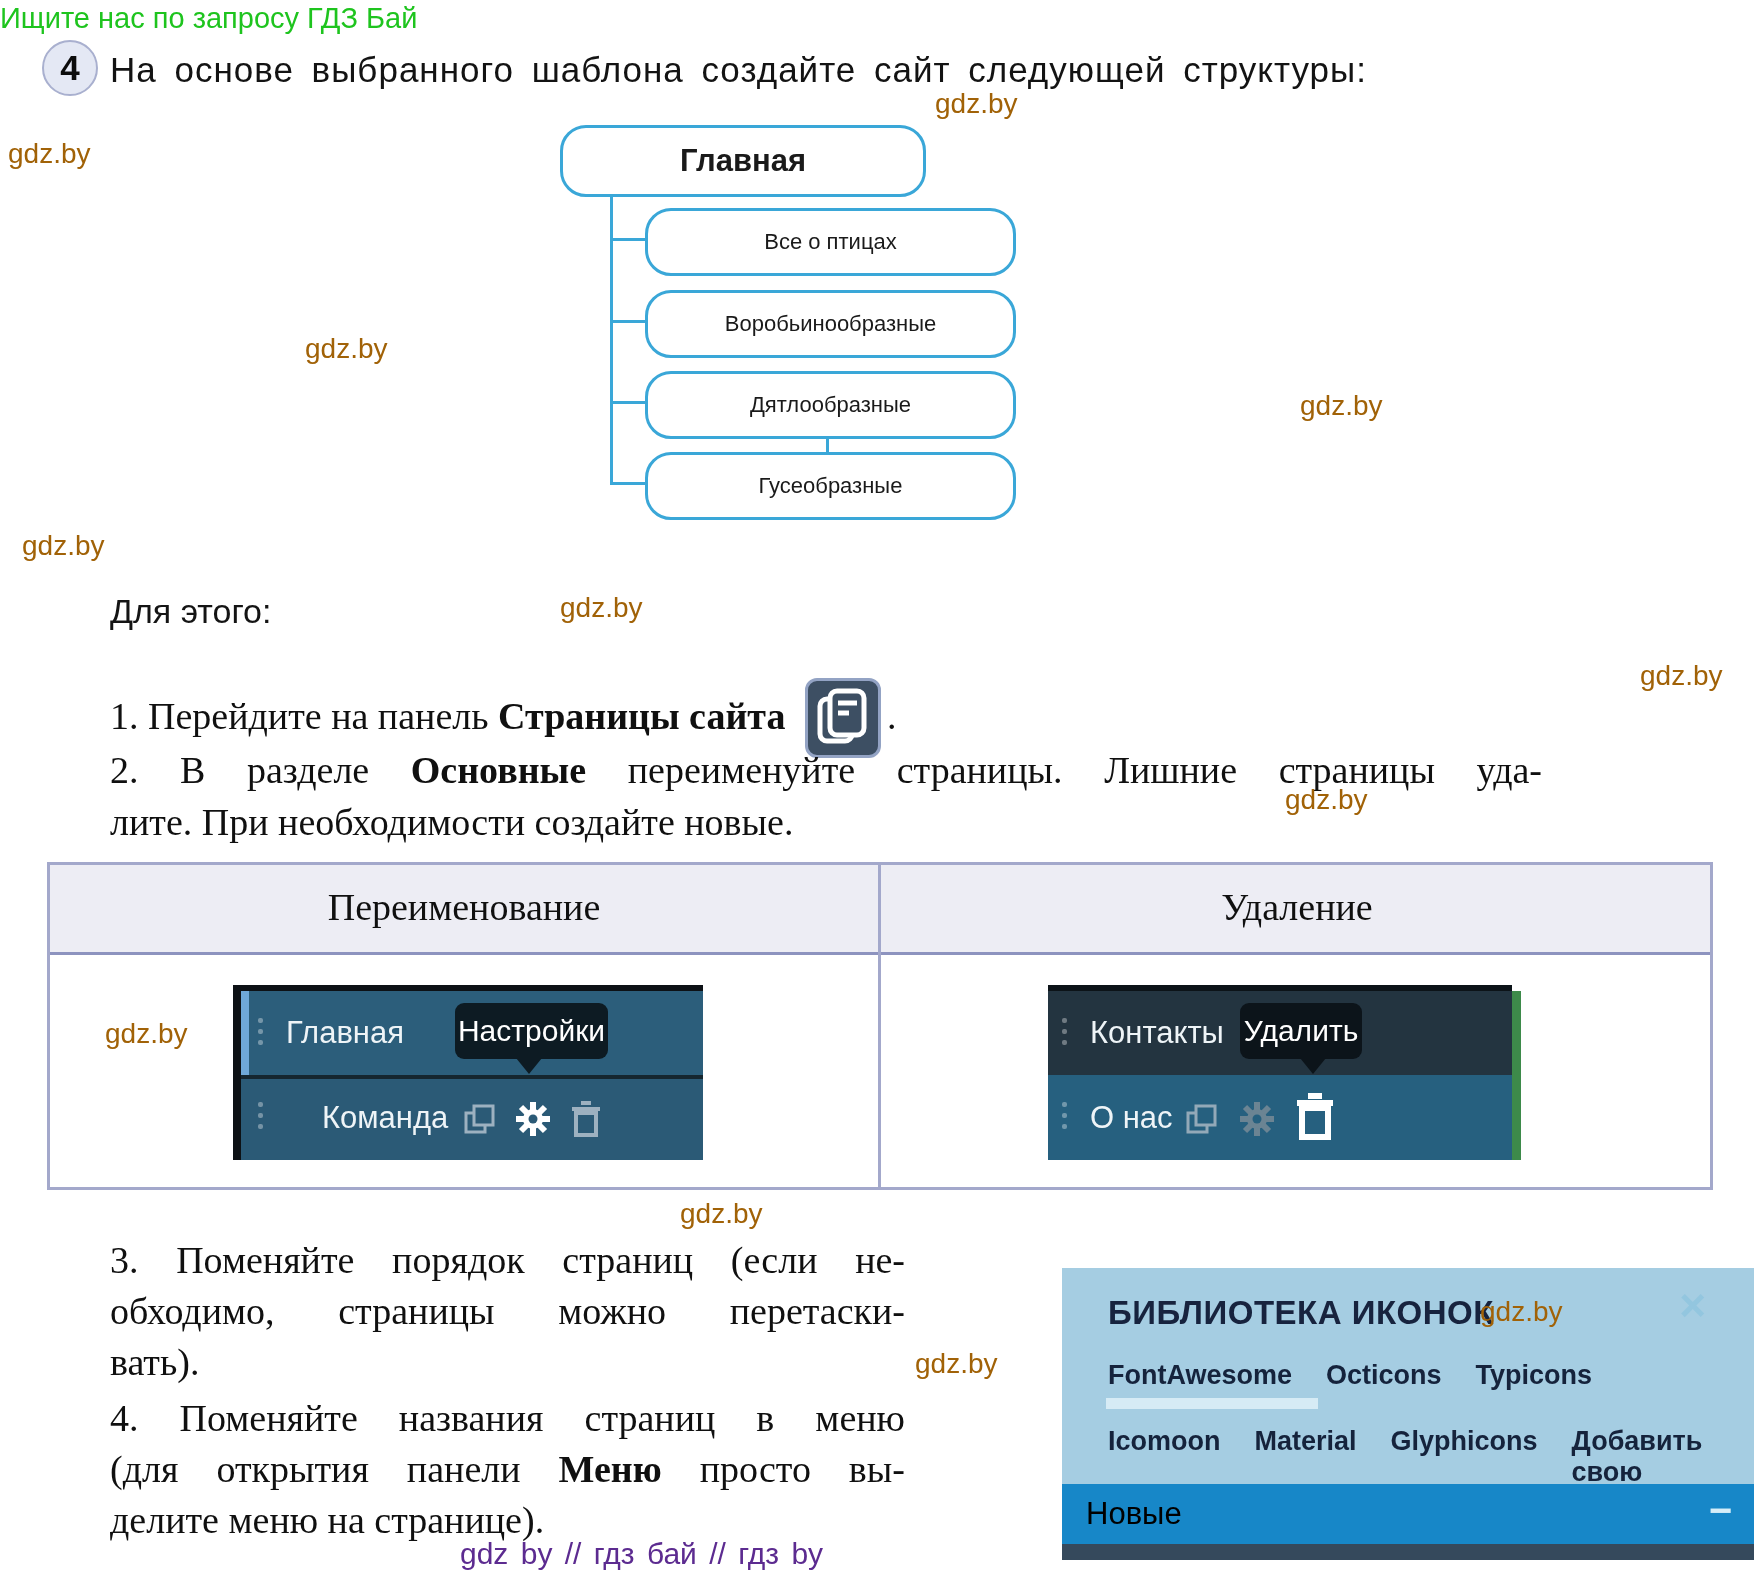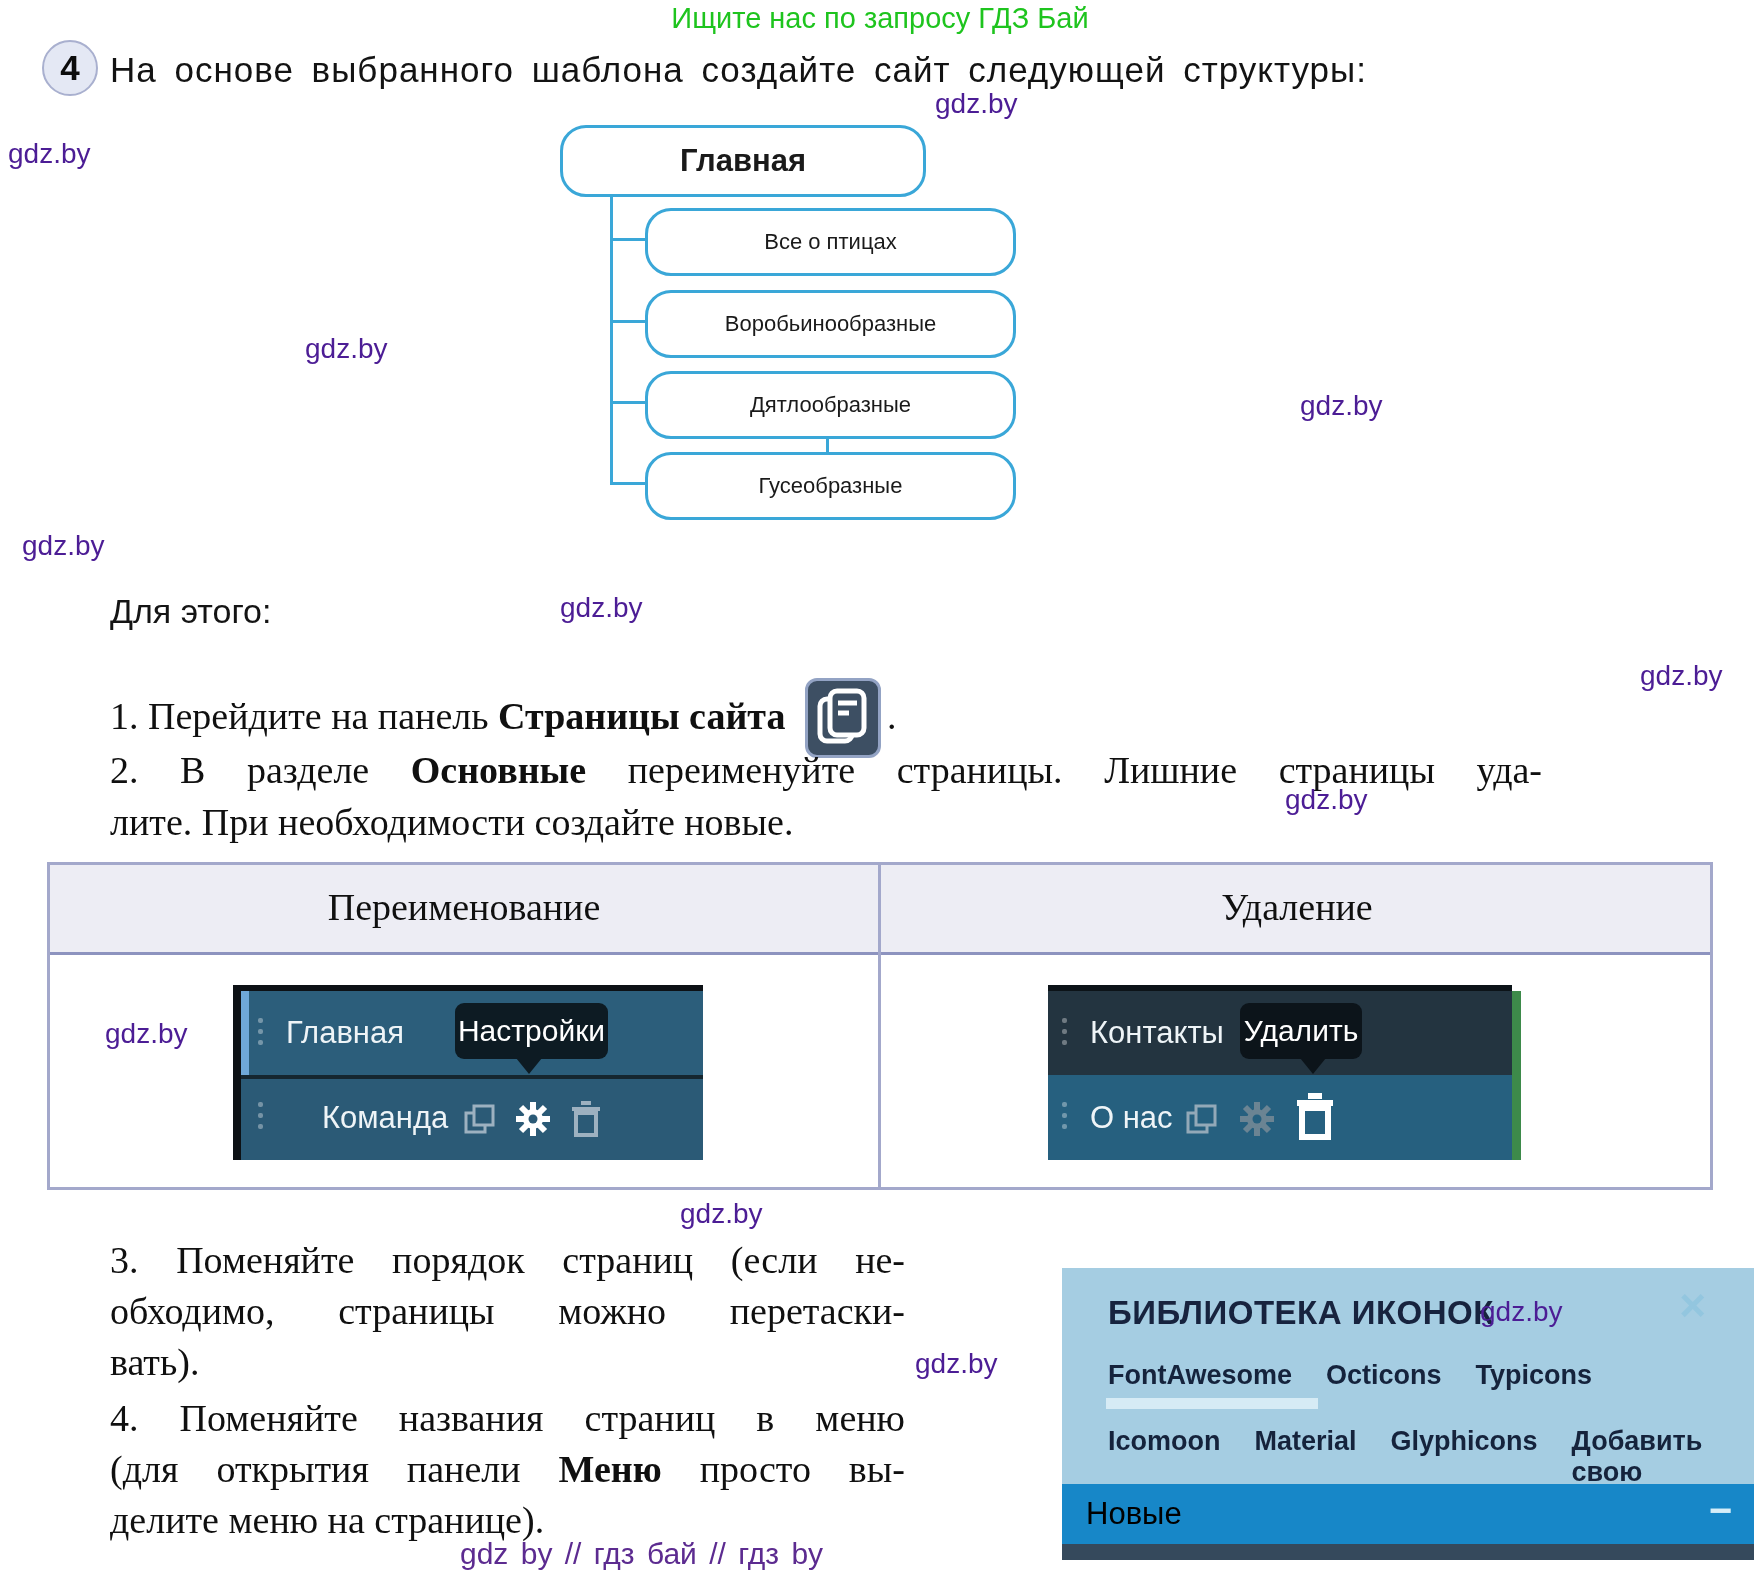--- a/index.html
+++ b/index.html
@@ -1,22 +1,22 @@
 <!DOCTYPE html>
 <html><head>
 <meta charset="utf-8">
 <style>
   html,body{margin:0;padding:0;background:#ffffff;}
   .stage{position:relative;width:1760px;height:1579px;background:#ffffff;overflow:hidden;
          font-family:"Liberation Sans","DejaVu Sans",sans-serif;color:#141414;}
   .abs{position:absolute;}
   .sans{font-family:"Liberation Sans","DejaVu Sans",sans-serif;}
   .serif{font-family:"Liberation Serif","DejaVu Serif",serif;font-size:38px;color:#101010;}
-  .wm{position:absolute;font-size:28px;color:#4c1d95;white-space:nowrap;z-index:30;}
-  .green-note{position:absolute;top:2px;left:0;width:100%;text-align:center;
+  .wm{position:absolute;font-size:28px;color:#a16207;white-space:nowrap;z-index:30;}
+  .green-note{position:absolute;top:2px;left:0;width:100%;
               font-size:29px;color:#1ec41e;}
   .badge{position:absolute;left:42px;top:40px;width:52px;height:52px;border-radius:50%;
          background:#e4e8f4;border:2px solid #a9b0cf;display:flex;align-items:center;
          justify-content:center;font-weight:bold;font-size:35px;color:#0c0c0c;}
   .task-text{position:absolute;left:110px;top:50px;font-size:35px;letter-spacing:1px;
              word-spacing:7px;color:#131313;}
   
   .dbox{position:absolute;background:#ffffff;border:3px solid #3aa7d8;border-radius:26px;
         display:flex;align-items:center;justify-content:center;font-size:22px;color:#1a1a1a;z-index:2;}
   .dline{position:absolute;background:#3aa7d8;z-index:1;}

